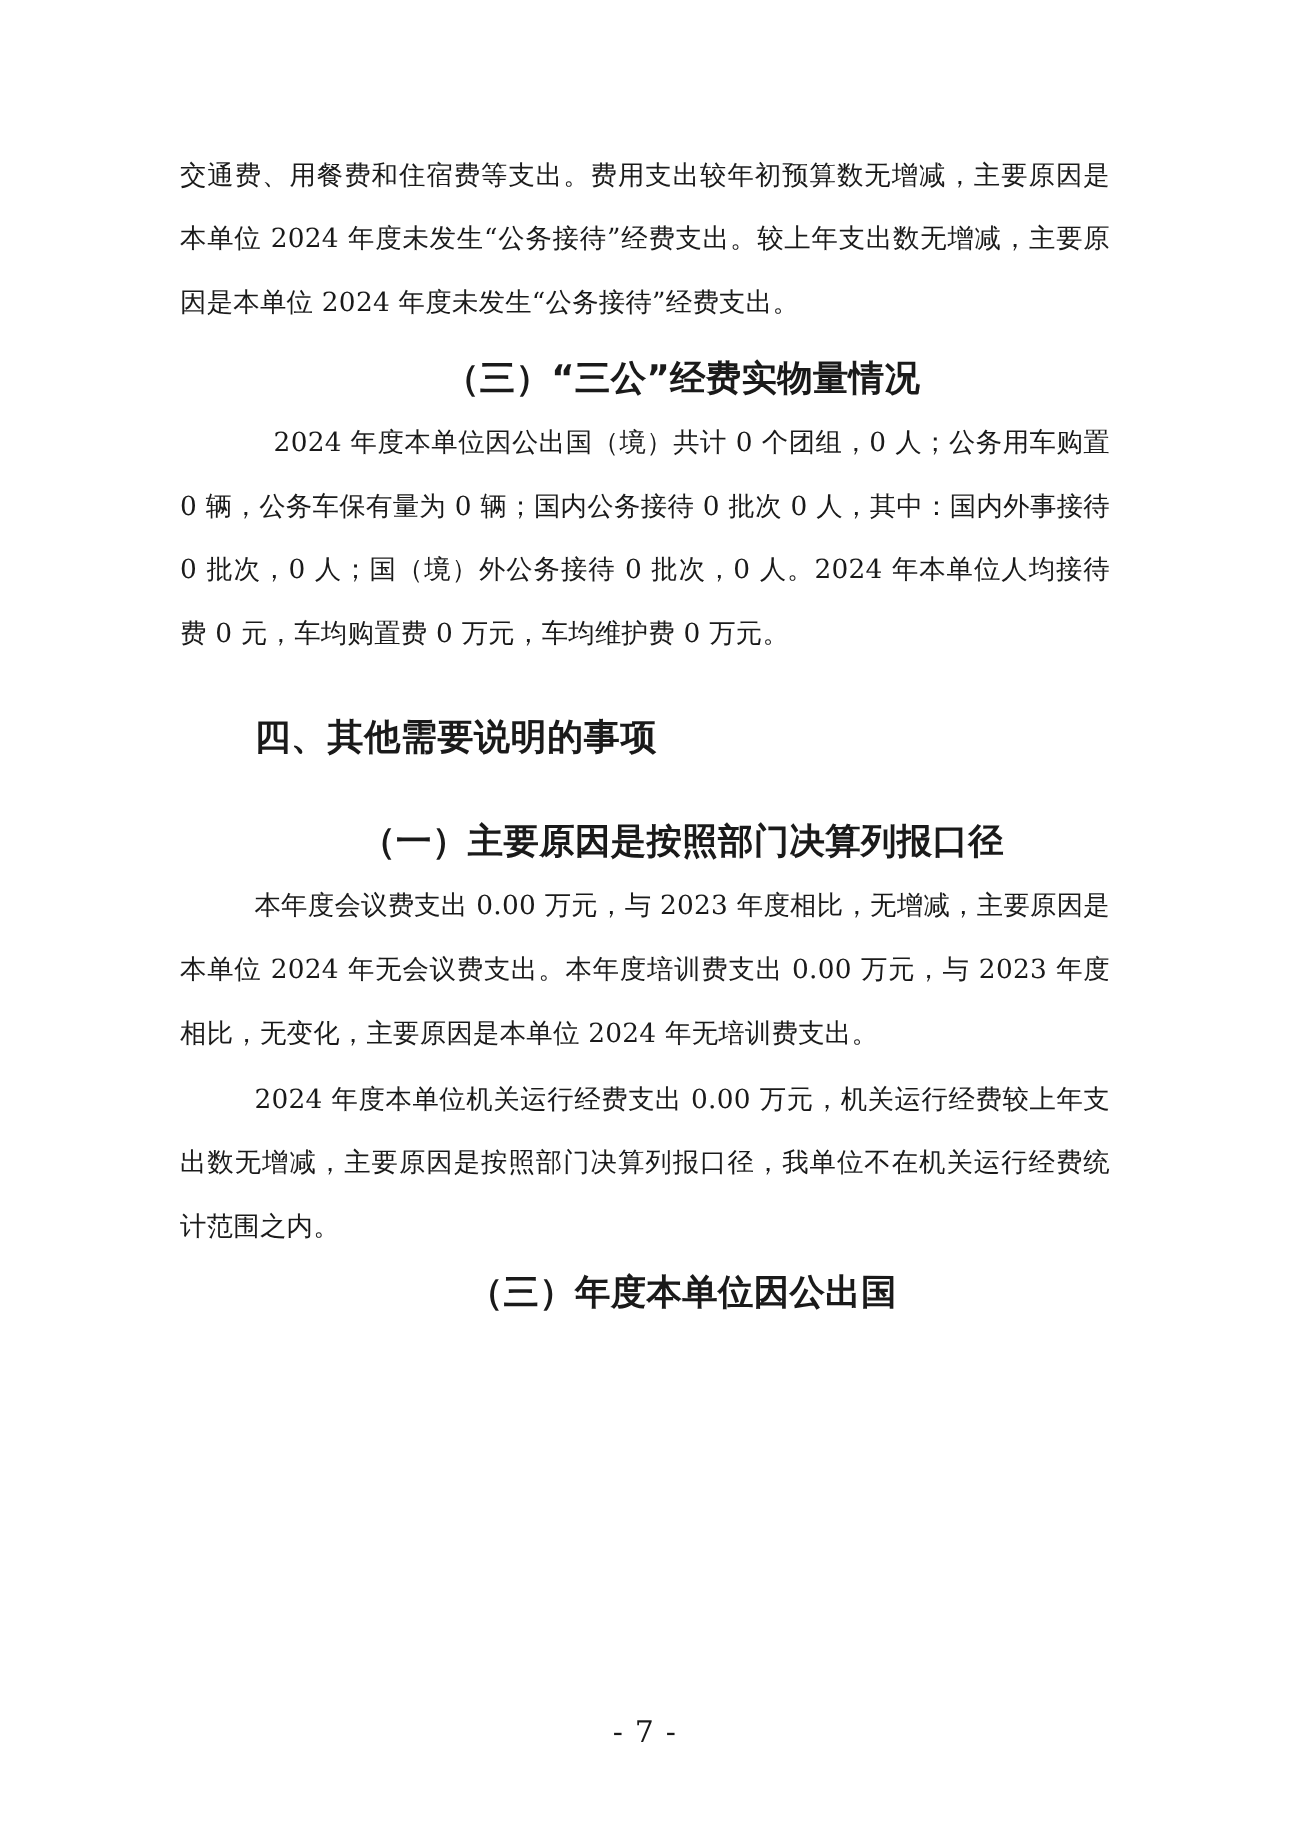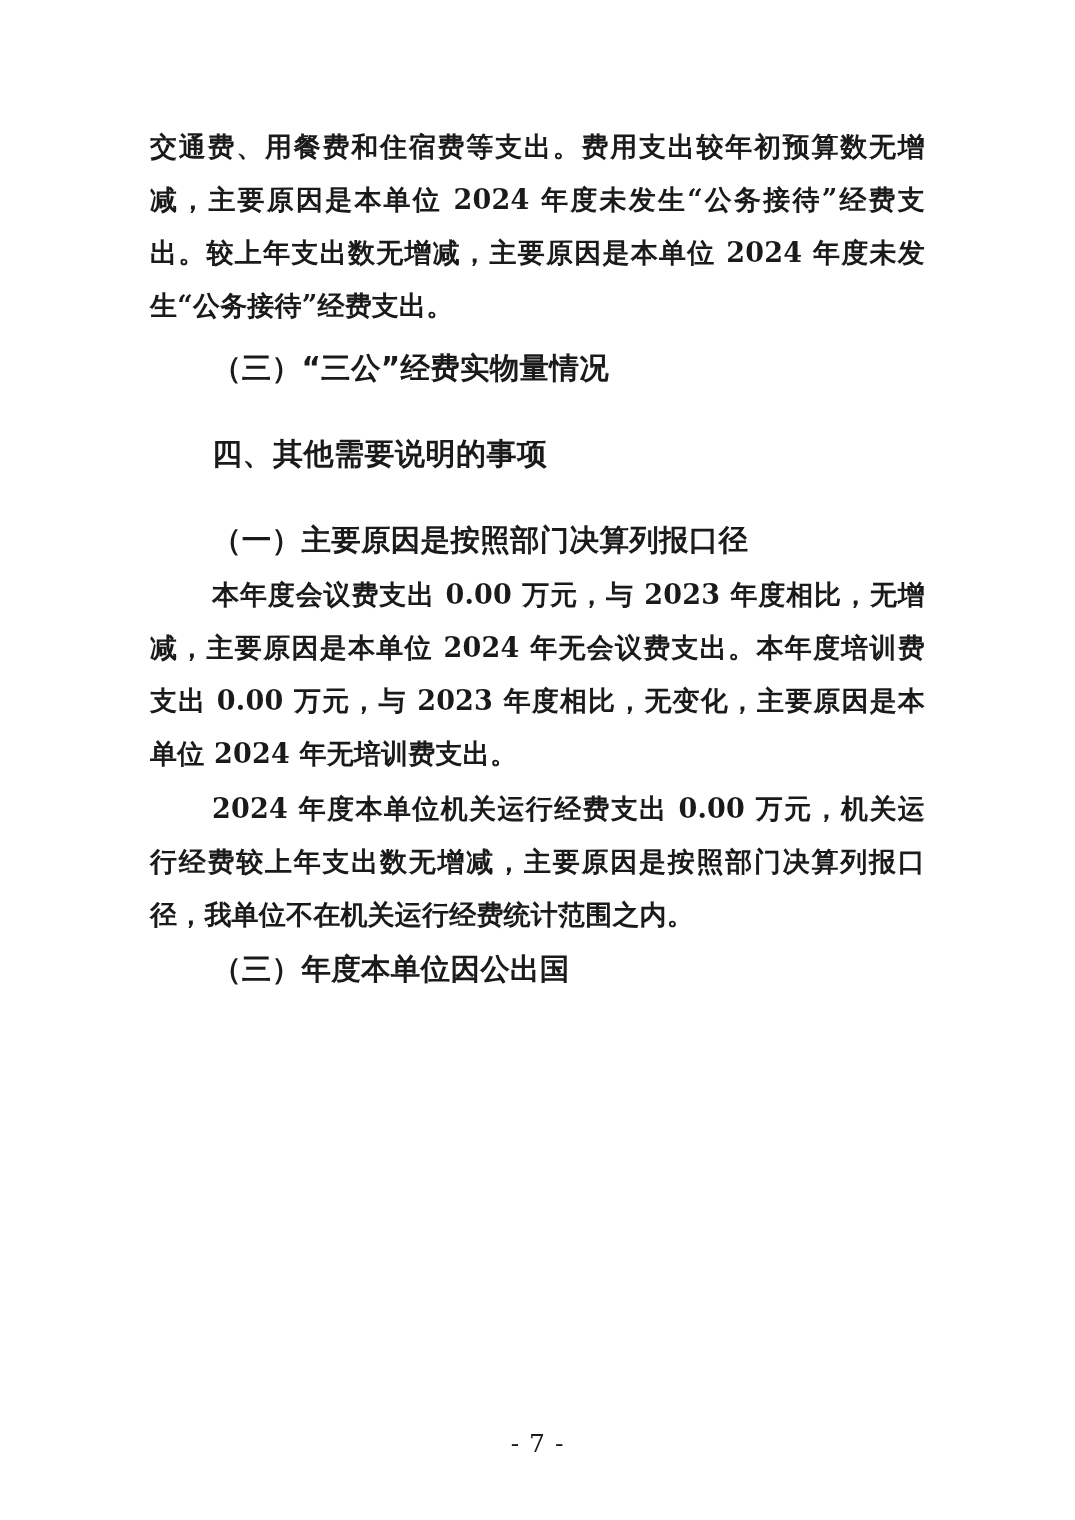--- a/index.html
+++ b/index.html
@@ -20,27 +20,26 @@
     width: 1075px;
     height: 1520px;
     box-sizing: border-box;
     padding: 120px 150px 60px 150px;
   }
   .doc-body {
     width: 775px;
   }
   p.para {
     margin: 0 0 2px 0;
-    font-size: 27px;
+    font-size: 22px;
     line-height: 53px;
     text-align: justify;
     text-justify: inter-ideograph;
     letter-spacing: 0.2px;
     font-family: "DejaVu Serif", serif;
-    font-weight: bold;
   }
   p.para.indent {
     text-indent: 62px;
   }
   p.para.indent-wide {
     text-indent: 78px;
   }
   h2.heading {
     margin: 14px 0 6px 0;
     font-size: 30px;
@@ -51,20 +50,21 @@
     font-family: Liberation Sans, sans-serif;
   }
   h3.subheading {
     margin: 10px 0 2px 0;
     font-size: 29.5px;
     line-height: 52px;
     font-weight: bold;
     text-indent: 62px;
     letter-spacing: 0.3px;
     font-family: "DejaVu Sans", sans-serif;
+    text-align: center;
   }
   h3.subheading.tight {
     margin-top: 2px;
   }
   .section-gap {
     height: 18px;
   }
   .page-number {
     position: absolute;
     bottom: 62px;
@@ -80,20 +80,21 @@
 </head>
 <body>
 
 <div class="page">
   <div class="doc-body">
 
     <p class="para">交通费、用餐费和住宿费等支出。费用支出较年初预算数无增减，主要原因是本单位 2024 年度未发生“公务接待”经费支出。较上年支出数无增减，主要原因是本单位 2024 年度未发生“公务接待”经费支出。</p>
 
     <h3 class="subheading">（三）“三公”经费实物量情况</h3>
 
+    <p class="para indent-wide">2024 年度本单位因公出国（境）共计 0 个团组，0 人；公务用车购置 0 辆，公务车保有量为 0 辆；国内公务接待 0 批次 0 人，其中：国内外事接待 0 批次，0 人；国（境）外公务接待 0 批次，0 人。2024 年本单位人均接待费 0 元，车均购置费 0 万元，车均维护费 0 万元。</p>
 
     <div class="section-gap"></div>
 
     <h2 class="heading">四、其他需要说明的事项</h2>
 
     <div class="section-gap"></div>
 
     <h3 class="subheading">（一）主要原因是按照部门决算列报口径</h3>
 
     <p class="para indent">本年度会议费支出 0.00 万元，与 2023 年度相比，无增减，主要原因是本单位 2024 年无会议费支出。本年度培训费支出 0.00 万元，与 2023 年度相比，无变化，主要原因是本单位 2024 年无培训费支出。</p>

